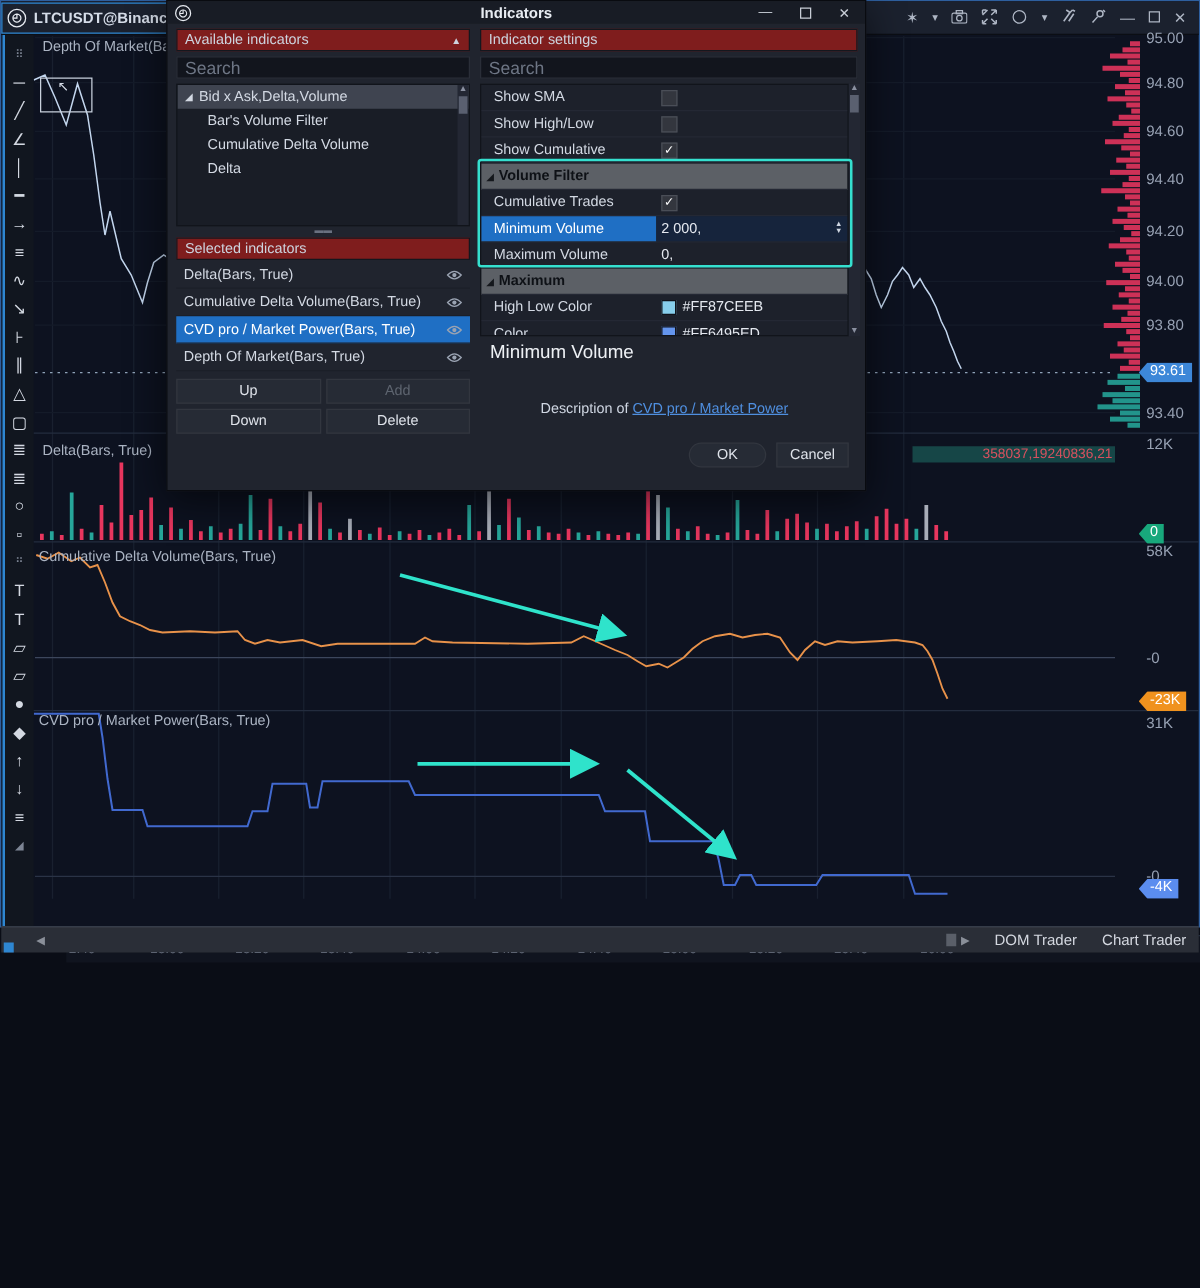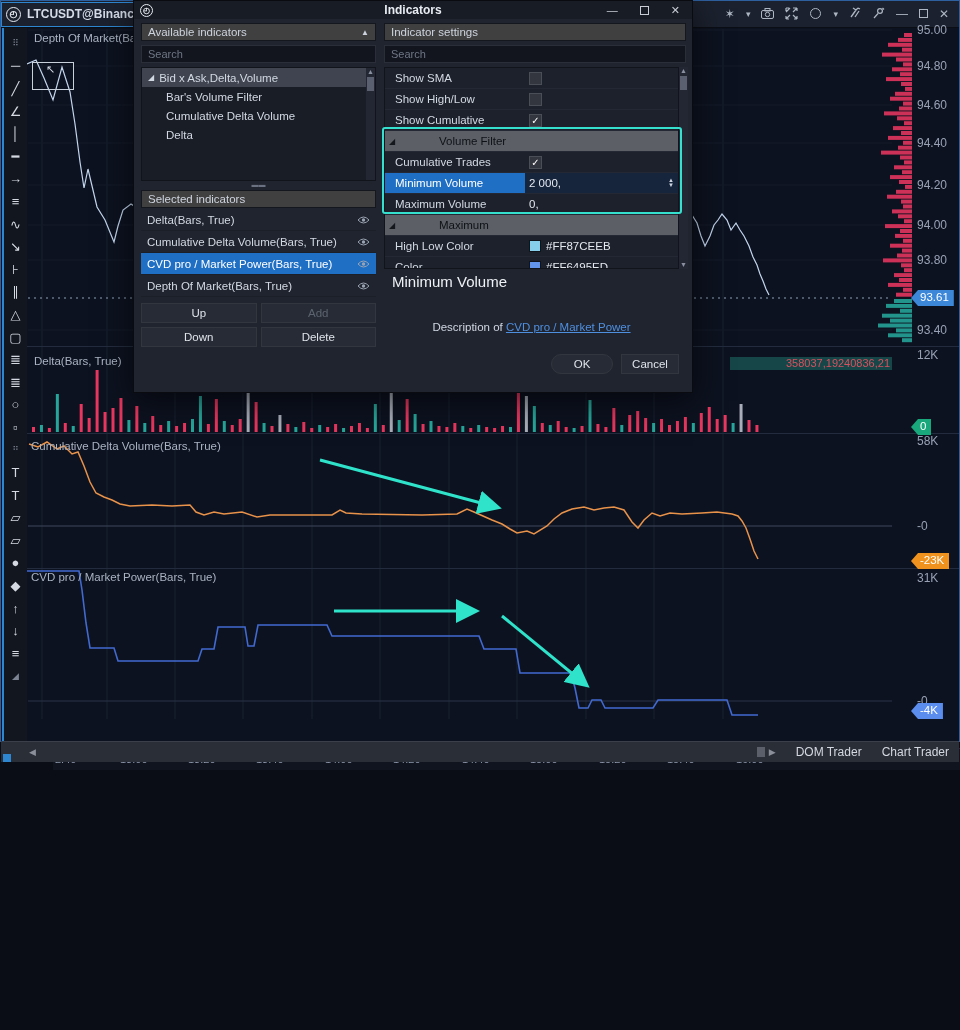--- a/index.html
+++ b/index.html
@@ -66,23 +66,23 @@
 
   
   #dialog { position:absolute; left:133px; top:0; width:560px; height:393px;
     background:#20242e; border:1px solid #090b10; box-shadow:0 8px 30px rgba(0,0,0,.6); z-index:10; }
   #dlg-titlebar { position:absolute; left:0; top:0; width:100%; height:18px; background:#181c25;
     display:flex; align-items:center; }
   #dlg-title { position:absolute; left:0; width:100%; text-align:center; font-size:12px;
     font-weight:bold; color:#e8ecf2; }
   #dlg-controls { margin-left:auto; display:flex; gap:22px; padding-right:12px; z-index:2;
     color:#c8cdd6; font-size:11px; align-items:center;}
-  .dlg-panel-header { background:#404040; border:1px solid #14171e; height:18px; font-size:11.5px;
+  .dlg-panel-header { background:#7f1d1d; border:1px solid #14171e; height:18px; font-size:11.5px;
     color:#cdd3de; display:flex; align-items:center; padding:0 6px; }
-  .searchbox { background:#12151d; border:1px solid #2a2e38; height:18px; font-size:11px;
+  .searchbox { background:#12151d; border:1px solid #2a2e38; height:18px; font-size:14px;
     color:#6e7685; display:flex; align-items:center; padding:0 6px; }
   #avail-tree { position:absolute; left:7px; top:66px; width:235px; height:114px;
     background:#191d26; border:1px solid #11141b; overflow:hidden; font-size:11.5px; }
   .tree-item { height:19px; display:flex; align-items:center; padding-left:24px; cursor:pointer; color:#d3d9e3;}
   .tree-item.parent { padding-left:6px; gap:5px; background:#3f4450; }
   .tree-scroll { position:absolute; right:0; top:0; width:9px; height:114px; background:#232733;
     font-size:7px; color:#8a90a0; text-align:center; }
   .tree-thumb { width:7px; height:14px; background:#5a6070; margin:2px auto 0; }
   #splitter { position:absolute; left:7px; top:182px; width:235px; height:6px; text-align:center;
     color:#6a7180; font-size:7px; line-height:4px; }
@@ -98,21 +98,21 @@
     font-size:11.5px; display:flex; align-items:center; justify-content:center; cursor:pointer; }
   .dlg-btn.disabled { color:#5d646f; }
 
   #settings-list { position:absolute; left:250px; top:66px; width:295px; height:202px;
     overflow:hidden; font-size:11.5px; background:#1d212b; border:1px solid #11141b;}
   .set-row { height:21px; display:flex; align-items:center; border-bottom:1px solid #242834; }
   .set-label { width:140px; padding-left:10px; color:#d3d9e3; }
   .set-value { flex:1; display:flex; align-items:center; padding-left:4px; color:#e4e8ef; position:relative; height:100%;}
   .set-row.group { background:#5c6066; }
   .set-row.group .g-arrow { width:14px; text-align:center; color:#14171c; font-size:8px; }
-  .set-row.group .g-label { color:#0e1116; font-weight:normal;margin-left:40px; }
+  .set-row.group .g-label { color:#0e1116; font-weight:bold; }
   .checkbox { width:13px; height:13px; background:#33363e; border:1px solid #4a4e57;
     display:inline-flex; align-items:center; justify-content:center; color:#fff; font-size:10px; cursor:pointer;}
   .row-minvol .set-label { background:#1f6fc4; color:#fff; height:100%; display:flex; align-items:center; }
   .row-minvol .set-value { background:#16243c; }
   .spinner { position:absolute; right:4px; display:flex; flex-direction:column; font-size:6px;
     color:#cfd6e2; line-height:5px; cursor:pointer; }
   .swatch { width:12px; height:12px; margin-right:5px; border:1px solid #10131a; }
   #settings-scroll { position:absolute; left:545px; top:66px; width:9px; height:202px;
     background:#232733; font-size:7px; color:#8a90a0; text-align:center; }
   #highlight-box { position:absolute; left:248px; top:126px; width:300px; height:87px;

